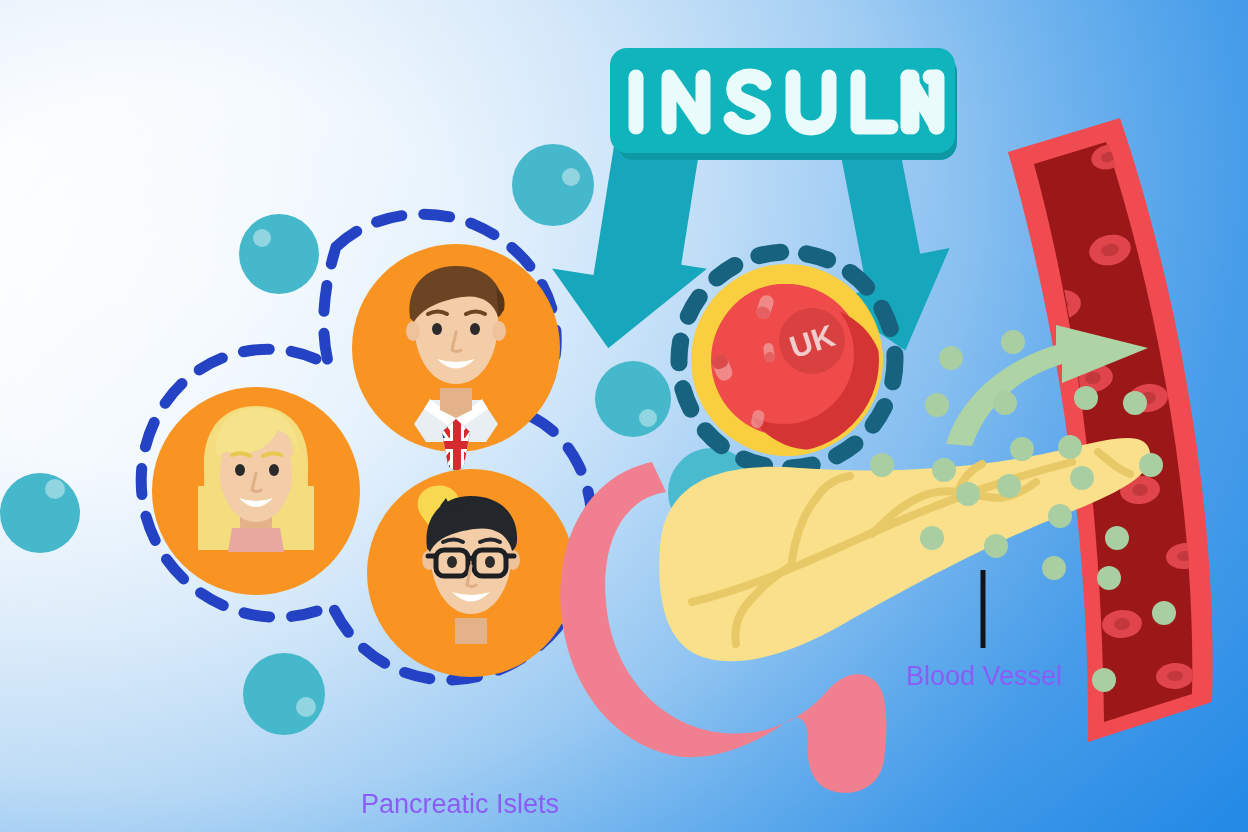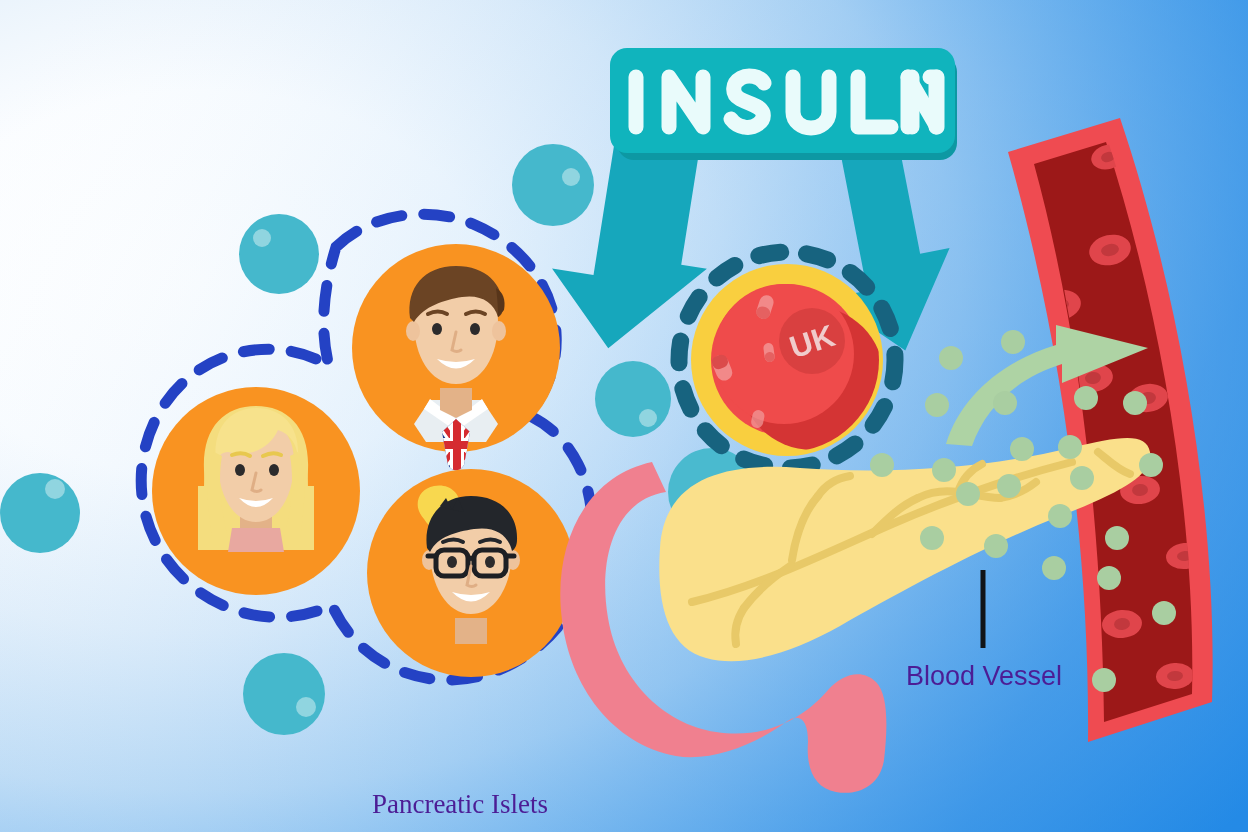--- a/index.html
+++ b/index.html
@@ -6,31 +6,31 @@
   body{
     width:1248px;height:832px;overflow:hidden;
     font-family:"Liberation Sans", sans-serif;
     background:#ffffff;
   }
   #stage{position:relative;width:1248px;height:832px;overflow:hidden;}
   #bg{position:absolute;inset:0;}
   svg.layer{position:absolute;left:0;top:0;width:1248px;height:832px;overflow:visible;}
   .cap-label{
     position:absolute;
-    color:#4c1d95;
+    color:#8b5cf6;
     font-family:"Liberation Sans", sans-serif;
     white-space:pre;
     line-height:1.22;
   }
   #islet-caption{
     left:0;top:722px;width:920px;
     text-align:center;
     font-size:27px;
   }
-  #islet-caption span{display:block;font-family:Liberation Serif, serif;}
+  #islet-caption span{display:block;}
   #vessel-caption{
     left:810px;top:660px;width:348px;
     text-align:center;font-size:27px;
   }
 </style>
 </head>
 <body>
 
 <div id="stage">
 

